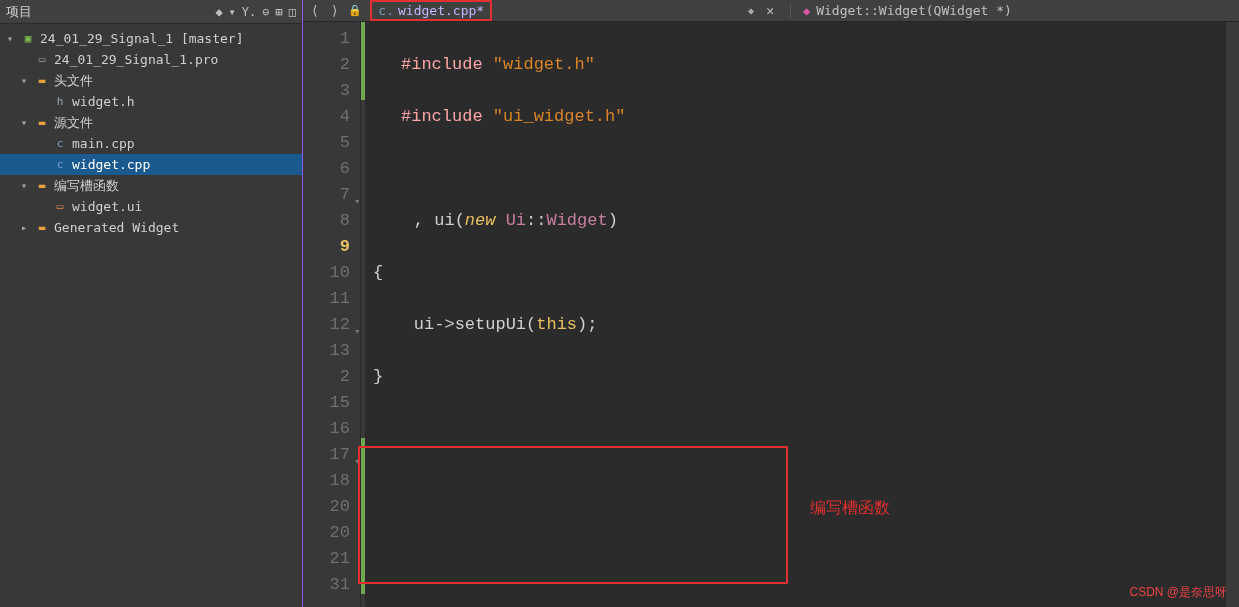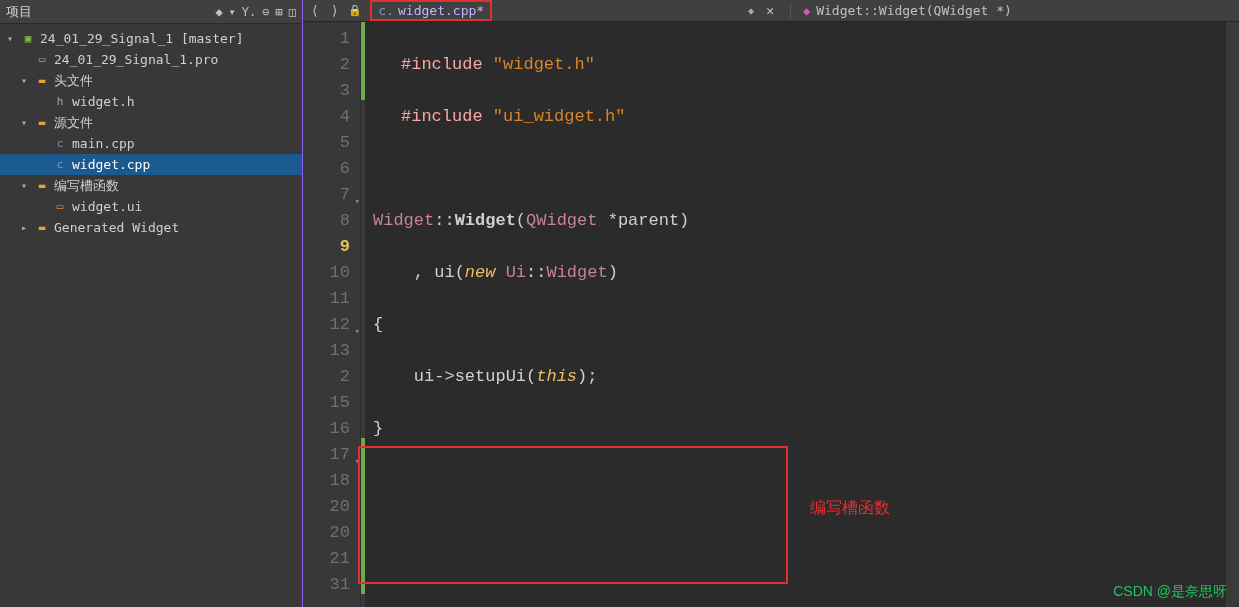--- a/index.html
+++ b/index.html
@@ -124,21 +124,21 @@
   position: relative;
   white-space: pre;
 }
 .code-line { height: 26px; }
 .str { color: #d88528; }
 .type { color: #c97fa0; }
 .pp { color: #fca5a5; margin-left: 28px; }
 .fn { color: #d0d0d0; font-weight: bold; }
 .op  { color: #d0d0d0; }
 .plain { color: #d0d0d0; }
-.thiskw { color: #e8c060; font-style: italic; }
+.thiskw { color: #e8c060; }
 .new { color: #e8c060; font-style: italic; }
 .red-box-2 {
   position: absolute;
   left: 358px;
   top: 446px;
   width: 430px;
   height: 138px;
   border: 2px solid #e03030;
   pointer-events: none;
 }
@@ -147,22 +147,22 @@
   left: 810px;
   top: 498px;
   color: #e03030;
   font-size: 16px;
   font-family: "Microsoft YaHei", sans-serif;
 }
 .watermark {
   position: absolute;
   right: 12px;
   bottom: 6px;
-  color: #22c55e;
-  font-size: 14px;
+  color: #ef4444;
+  font-size: 12px;
   font-family: "Microsoft YaHei", sans-serif;
 }
 .right-scroll {
   width: 14px;
   background: #3a3a3a;
   border-left: 1px solid #2a2a2a;
 }
 </style>
 </head>
 <body>
@@ -299,21 +299,20 @@
           <div class="mod"></div>
           <div class="mod"></div>
           <div class="mod"></div>
           <div class="mod"></div>
           <div class="mod"></div>
       </div>
       <div class="code">
 <div class="code-line"><span class="pp">#include</span><span class="plain"> </span><span class="str">"widget.h"</span></div>
 <div class="code-line"><span class="pp">#include</span><span class="plain"> </span><span class="str">"ui_widget.h"</span></div>
 <div class="code-line"></div>
-<div class="code-line"><span class="type">Widget</span><span class="op">::</span><span class="fn">Widget</span><span class="op">(</span><span class="type">QWidget</span><span class="plain"> *</span><span class="plain">parent</span><span class="op">)</span></div>
 <div class="code-line"><span class="plain">    , </span><span class="plain">ui</span><span class="op">(</span><span class="new">new</span><span class="plain"> </span><span class="type">Ui</span><span class="op">::</span><span class="type">Widget</span><span class="op">)</span></div>
 <div class="code-line"><span class="op">{</span></div>
 <div class="code-line"><span class="plain">    </span><span class="plain">ui</span><span class="op">-&gt;</span><span class="plain">setupUi</span><span class="op">(</span><span class="thiskw">this</span><span class="op">);</span></div>
 <div class="code-line"><span class="op">}</span></div>
 <div class="code-line"></div>
 
 
 
 
 

